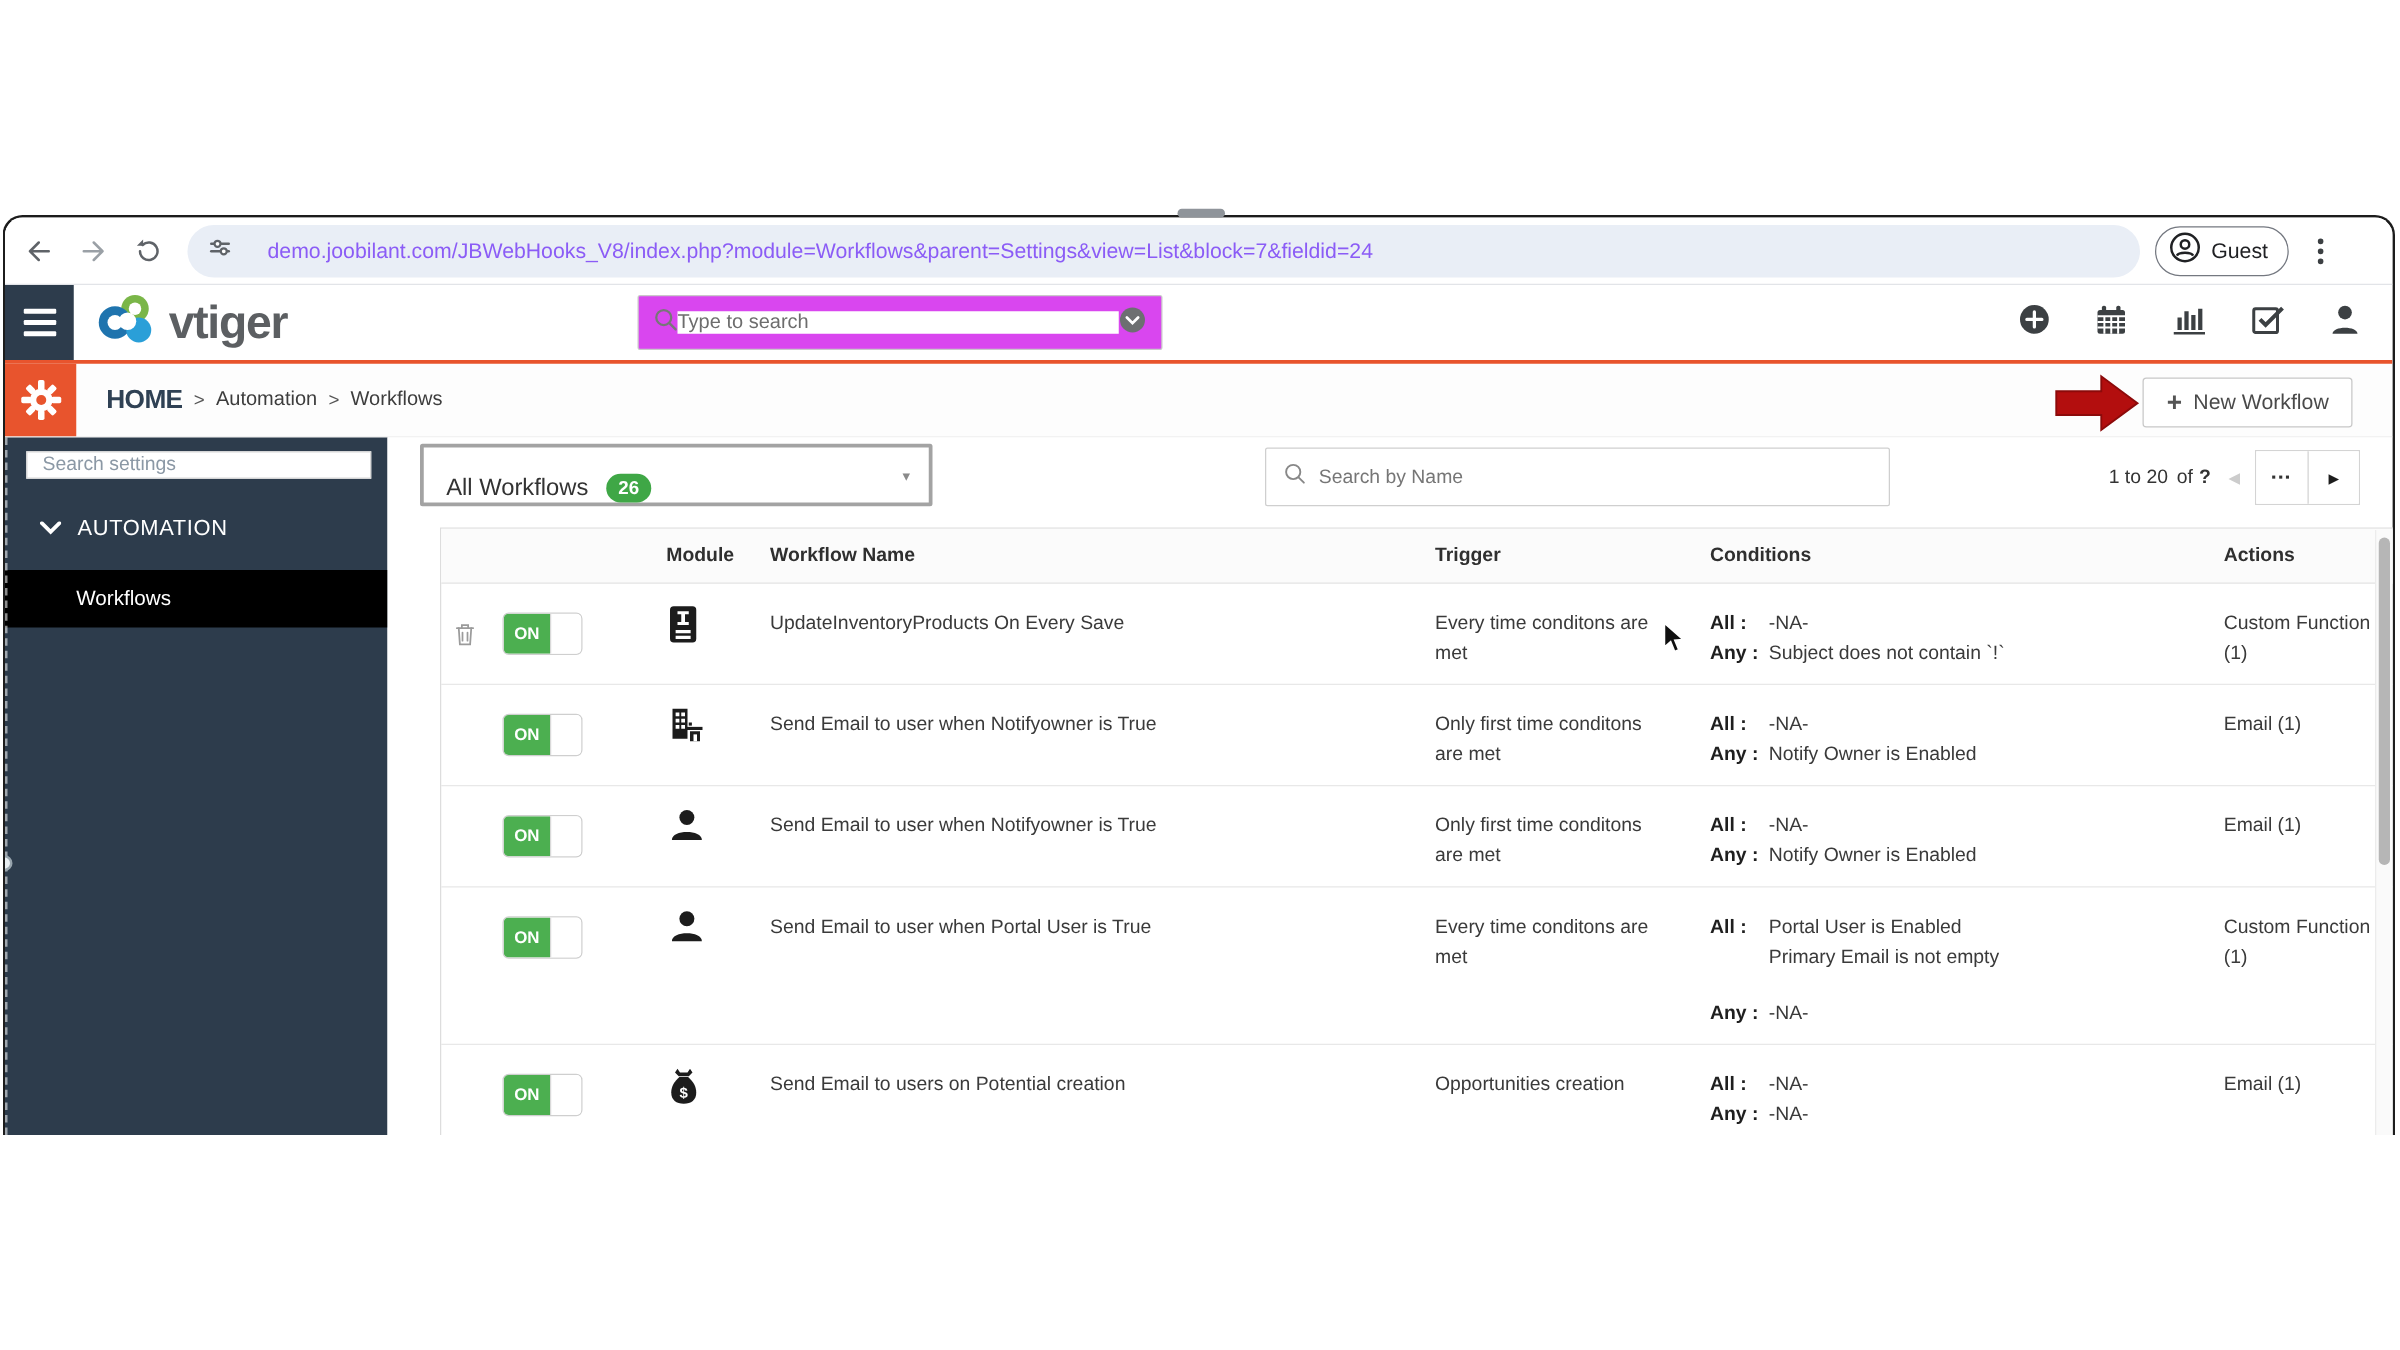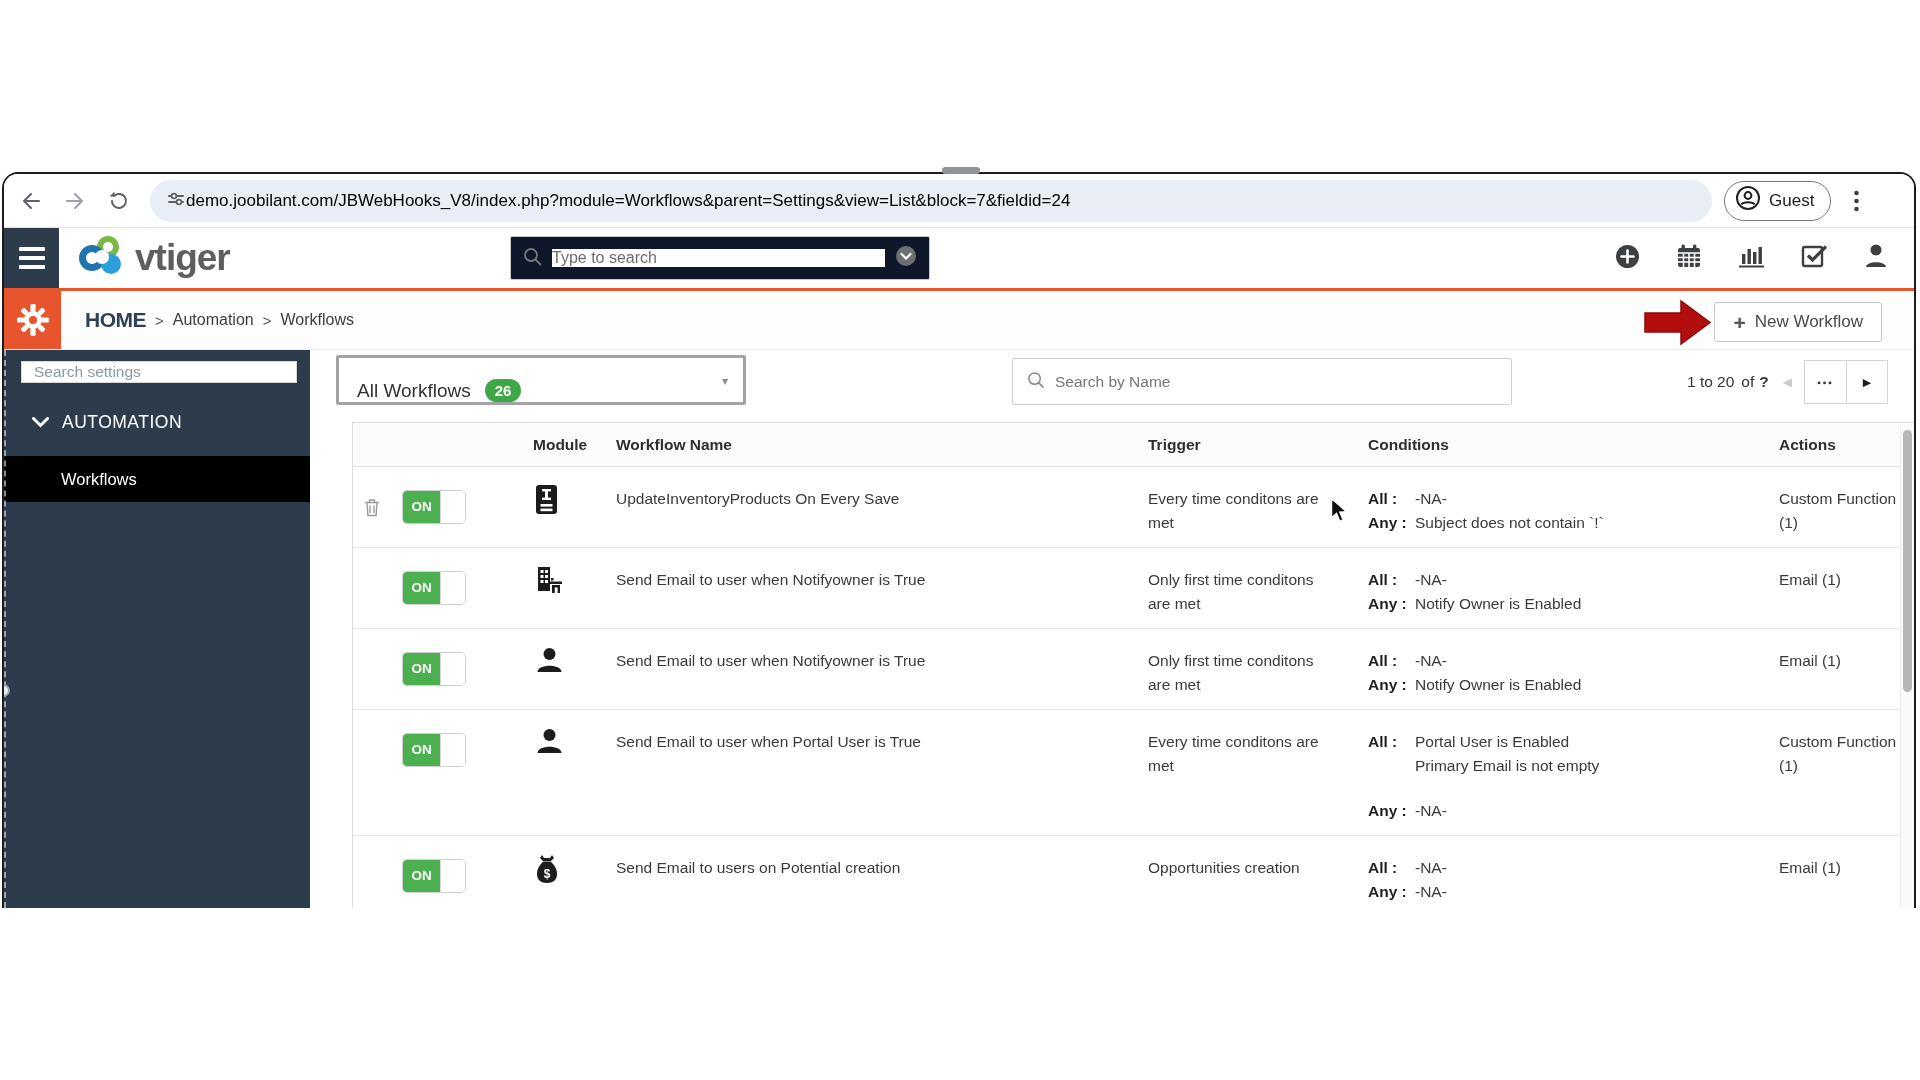--- a/index.html
+++ b/index.html
@@ -8,31 +8,31 @@
   
   .browser-window { position:absolute; left:2px; top:172px; width:1914px; height:736px;
     border:2px solid #1c1c1c; border-bottom:none; border-radius:16px 16px 0 0;
     overflow:hidden; background:#fff; }
   .window-notch { position:absolute; left:942px; top:167px; width:38px; height:7px; border-radius:4px; background:#8f949a; z-index:50; }
 
   
   .chrome-toolbar { position:relative; height:54px; background:#fff; border-bottom:1px solid #e2e4e8; display:flex; align-items:center; }
   .nav-btn { width:34px; height:34px; display:flex; align-items:center; justify-content:center; margin-left:10px; border-radius:50%; }
   .url-pill { height:42px; flex:0 0 1562px; margin-left:14px; background:#e9eef6; border-radius:21px; display:flex; align-items:center; padding:0 16px; }
-  .url-text { font-size:17px; color:#000000; margin-left:0; white-space:nowrap; }
+  .url-text { font-size:17px; color:#8b5cf6; margin-left:28px; white-space:nowrap; }
   .guest-pill { margin-left:12px; height:40px; padding:0 16px 0 10px; border:1.5px solid #747880; border-radius:20px; display:flex; align-items:center; gap:8px; font-size:17px; color:#202124; }
   .kebab { margin-left:14px; width:22px; display:flex; justify-content:center; }
 
   
   .app-header { position:relative; height:60px; background:#fff; display:flex; align-items:center; }
   .hamburger-block { width:55px; height:60px; background:#2d3c4c; display:flex; flex-direction:column; align-items:center; justify-content:center; gap:5px; flex:0 0 55px; }
   .hamburger-block i { display:block; width:26px; height:4px; background:#fff; border-radius:1px; }
   .logo { display:flex; align-items:center; margin-left:16px; gap:4px; }
   .logo-text { font-size:37px; font-weight:700; color:#5c5f62; letter-spacing:-1px; }
-  .global-search { position:absolute; left:506px; top:8px; width:420px; height:44px; border:1px solid #c9c9c9; border-radius:2px; background:#0f172a; display:flex; align-items:center; padding:0 12px; gap:10px; }
+  .global-search { position:absolute; left:506px; top:8px; width:420px; height:44px; border:1px solid #c9c9c9; border-radius:2px; background:#d946ef; display:flex; align-items:center; padding:0 12px; }
   .global-search input { border:none; outline:none; flex:1; font-size:16px; color:#444; font-family:"Liberation Sans",sans-serif; }
   .global-search input::placeholder { color:#6d6d6d; }
   .header-icons { position:absolute; right:26px; top:0; height:60px; display:flex; align-items:center; gap:36px; }
 
   
   .crumb-bar { position:relative; height:62px; background:#fdfdfd; border-top:3px solid #e8542d; border-bottom:1px solid #eee; display:flex; align-items:center; }
   .gear-block { width:57px; height:100%; background:#e8542d; display:flex; align-items:center; justify-content:center; flex:0 0 57px; }
   .breadcrumb { display:flex; align-items:center; margin-left:24px; font-size:16px; color:#3d3d3d; }
   .crumb-home { font-size:21px; font-weight:700; color:#2f4154; letter-spacing:-0.5px; }
   .crumb-sep { margin:0 9px; color:#555; font-size:15px; }

